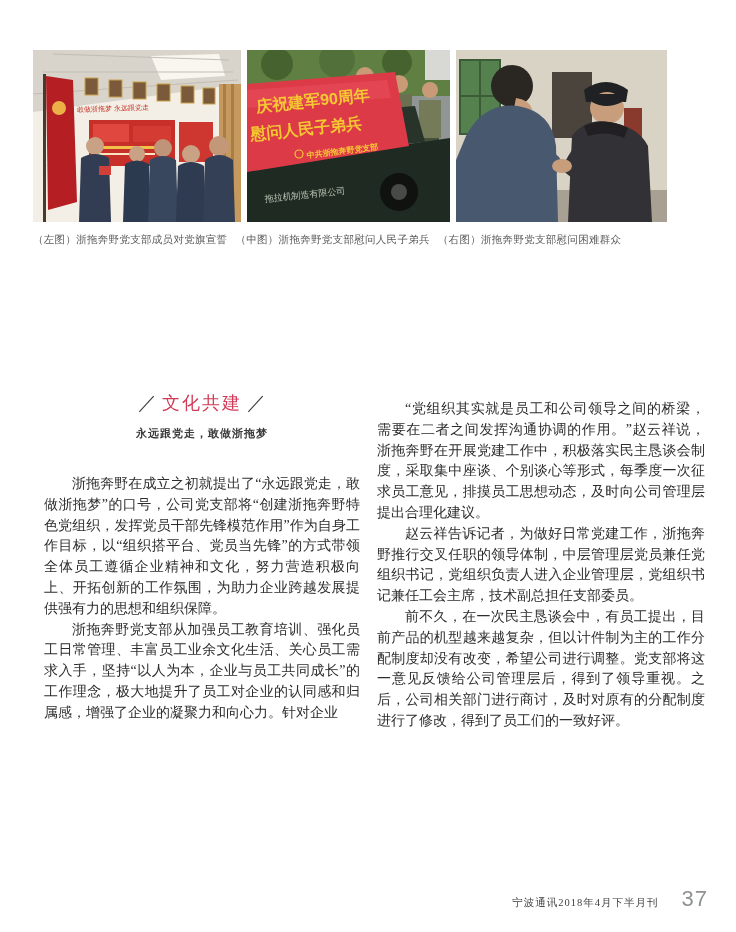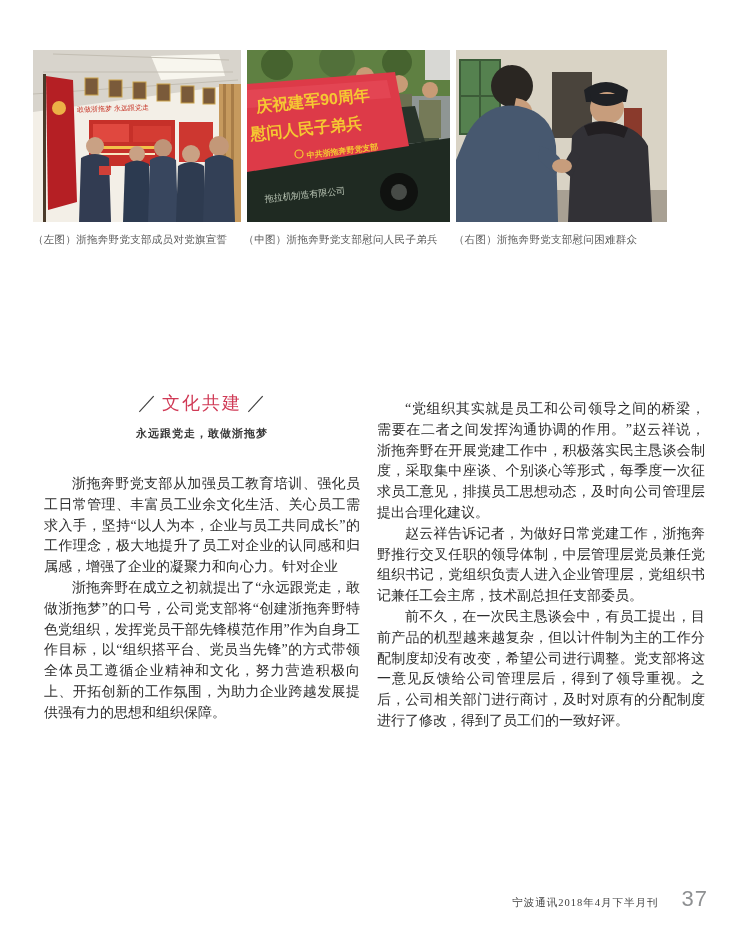--- a/index.html
+++ b/index.html
@@ -8,21 +8,21 @@
     position:relative; width:736px; height:932px; background:#ffffff;
     font-family:"Liberation Serif","DejaVu Serif",serif; overflow:hidden;
   }
   
   .photos { position:absolute; left:33px; top:50px; display:flex; gap:6px; }
   .photo { height:172px; overflow:hidden; background:#ddd; }
   .photo svg { display:block; }
   
   .captions {
     position:absolute; left:33px; top:233px; width:640px;
-    display:flex; gap:16px; font-family:"Liberation Sans","DejaVu Sans",sans-serif;
+    display:flex; gap:8px; font-family:"Liberation Sans","DejaVu Sans",sans-serif;
     font-size:10.5px; color:#595959; letter-spacing:0.3px; white-space:nowrap;align-items:center;
   }
   
   .col-left  { position:absolute; left:44px;  top:390px; width:316px; }
   .col-right { position:absolute; left:377px; top:399px; width:328px; }
   .section-header {
     display:flex; justify-content:center; align-items:center; gap:5px;
     font-family:"Liberation Sans","DejaVu Sans",sans-serif;
   }
   .section-header .slash { font-size:19px; color:#3d3d3d; font-weight:400; }
@@ -183,22 +183,22 @@
   </div>
 
   <div class="col-left">
     <div class="section-header">
       <span class="slash">／</span>
       <span class="label">文化共建</span>
       <span class="slash">／</span>
     </div>
     <div class="subtitle">永远跟党走，敢做浙拖梦</div>
     <div class="body-text">
+      <p>浙拖奔野在成立之初就提出了“永远跟党走，敢做浙拖梦”的口号，公司党支部将“创建浙拖奔野特色党组织，发挥党员干部先锋模范作用”作为自身工作目标，以“组织搭平台、党员当先锋”的方式带领全体员工遵循企业精神和文化，努力营造积极向上、开拓创新的工作氛围，为助力企业跨越发展提供强有力的思想和组织保障。</p>
       <p>浙拖奔野党支部从加强员工教育培训、强化员工日常管理、丰富员工业余文化生活、关心员工需求入手，坚持“以人为本，企业与员工共同成长”的工作理念，极大地提升了员工对企业的认同感和归属感，增强了企业的凝聚力和向心力。针对企业</p>
-      <p>浙拖奔野在成立之初就提出了“永远跟党走，敢做浙拖梦”的口号，公司党支部将“创建浙拖奔野特色党组织，发挥党员干部先锋模范作用”作为自身工作目标，以“组织搭平台、党员当先锋”的方式带领全体员工遵循企业精神和文化，努力营造积极向上、开拓创新的工作氛围，为助力企业跨越发展提供强有力的思想和组织保障。</p>
     </div>
   </div>
 
   <div class="col-right">
     <div class="body-text">
       <p>“党组织其实就是员工和公司领导之间的桥梁，需要在二者之间发挥沟通协调的作用。”赵云祥说，浙拖奔野在开展党建工作中，积极落实民主恳谈会制度，采取集中座谈、个别谈心等形式，每季度一次征求员工意见，排摸员工思想动态，及时向公司管理层提出合理化建议。</p>
       <p>赵云祥告诉记者，为做好日常党建工作，浙拖奔野推行交叉任职的领导体制，中层管理层党员兼任党组织书记，党组织负责人进入企业管理层，党组织书记兼任工会主席，技术副总担任支部委员。</p>
       <p>前不久，在一次民主恳谈会中，有员工提出，目前产品的机型越来越复杂，但以计件制为主的工作分配制度却没有改变，希望公司进行调整。党支部将这一意见反馈给公司管理层后，得到了领导重视。之后，公司相关部门进行商讨，及时对原有的分配制度进行了修改，得到了员工们的一致好评。</p>
     </div>
   </div>

